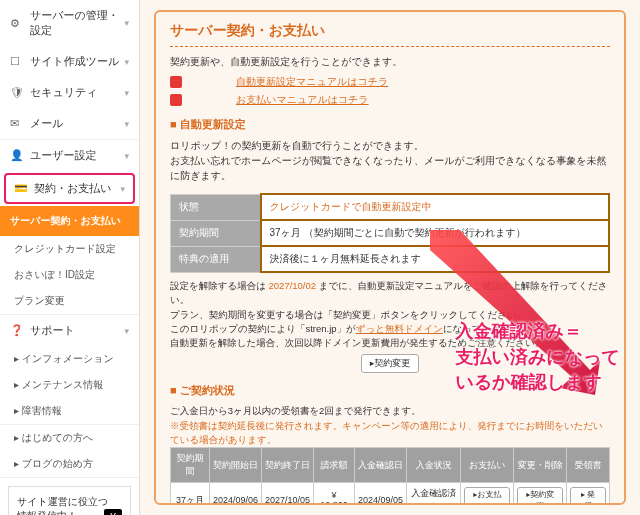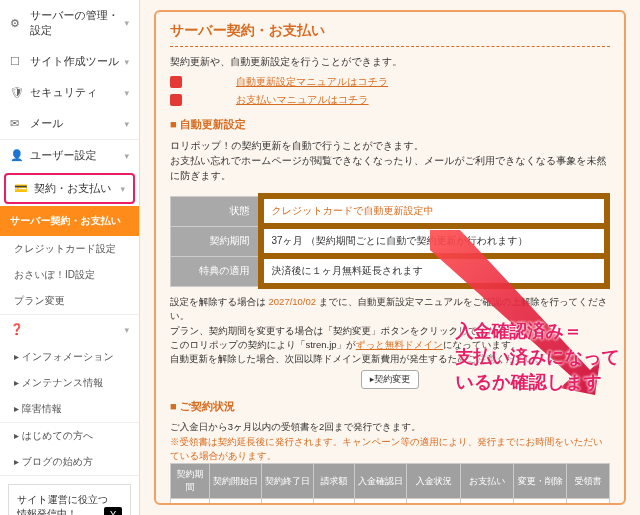--- a/index.html
+++ b/index.html
@@ -19,22 +19,22 @@
   .main { flex: 1; padding: 10px 14px; overflow: hidden; position: relative; }
   .main-panel { background: #fdf6ee; border: 2px solid #f0a060; border-radius: 6px; padding: 10px 14px; height: 100%; overflow: hidden; }
   h1.title { color: #d86b1f; font-size: 14px; font-weight: bold; border-bottom: 1px dashed #d86b1f; padding-bottom: 6px; margin-bottom: 8px; }
   .desc { font-size: 10px; margin-bottom: 6px; }
   .link-row { display: flex; align-items: center; margin-bottom: 4px; gap: 48px; }
   .link-row .pdf { width: 12px; height: 12px; background: #e53935; border-radius: 2px; margin-right: 6px; display: inline-block; }
   .link-row a { color: #d86b1f; text-decoration: underline; font-size: 10px; }
   h2.sec { color: #d86b1f; font-size: 11px; font-weight: bold; margin: 10px 0 6px; }
   .note { font-size: 10px; line-height: 1.5; margin-bottom: 10px; }
   table.info { width: 100%; border-collapse: collapse; margin-bottom: 6px; }
-  table.info th { background: #a9a9a9; color: #fff; padding: 5px 8px; text-align: right; width: 90px; font-size: 10px; font-weight: normal; border: 1px solid #ccc; }
-  table.info td { background: #fff; padding: 5px 8px; font-size: 10px; border: 6px solid #a16207; }
+  table.info th { background: #a9a9a9; color: #fff; padding: 5px 8px; text-align: left; width: 90px; font-size: 10px; font-weight: normal; border: 1px solid #ccc; }
+  table.info td { background: #fff; padding: 5px 8px; font-size: 10px; border: 2px solid #a16207; }
   table.info td.orange-txt { color: #d86b1f; }
   .small { font-size: 9.5px; line-height: 1.5; }
   .btn-sm { display: inline-block; padding: 2px 8px; background: #fff; border: 1px solid #aaa; border-radius: 3px; font-size: 9px; cursor: pointer; }
   .center { text-align: center; margin: 4px 0; }
   table.list { width: 100%; border-collapse: collapse; font-size: 9px; }
   table.list th { background: #a0a0a0; color: #fff; padding: 4px 3px; border: 1px solid #ccc; text-align: center; font-weight: normal; }
   table.list td { background: #fff; padding: 4px 3px; border: 1px solid #ccc; text-align: center; }
   .btn-xs { display: inline-block; padding: 1px 6px; background: #fff; border: 1px solid #aaa; border-radius: 3px; font-size: 8px; cursor: pointer; }
   .callout { position: absolute; right: 20px; bottom: 120px; color: #e91e63; font-size: 18px; font-weight: bold; line-height: 1.4; text-shadow: 0 0 3px #fff, 0 0 3px #fff; z-index: 10; }
   .arrow { position: absolute; top: 220px; left: 270px; width: 200px; height: 180px; z-index: 5; pointer-events: none; }
@@ -78,20 +78,21 @@
           <span class="chev">▾</span>
         </div>
       <div class="side-sub active-orange">サーバー契約・お支払い</div>
       <div class="side-sub">クレジットカード設定</div>
       <div class="side-sub">おさいぽ！ID設定</div>
       <div class="side-sub">プラン変更</div>
     </div>
     <div class="side-group">
       <div class="side-item">
           <span class="icn">❓</span>
+          <span class="lbl">サポート</span>
           <span class="chev">▾</span>
         </div>
       <div class="side-sub">▸ <span>インフォメーション</span></div>
       <div class="side-sub">▸ <span>メンテナンス情報</span></div>
       <div class="side-sub">▸ <span>障害情報</span></div>
     </div>
     <div class="side-group">
       <div class="side-sub">▸ <span>はじめての方へ</span></div>
       <div class="side-sub">▸ <span>ブログの始め方</span></div>
     </div>

